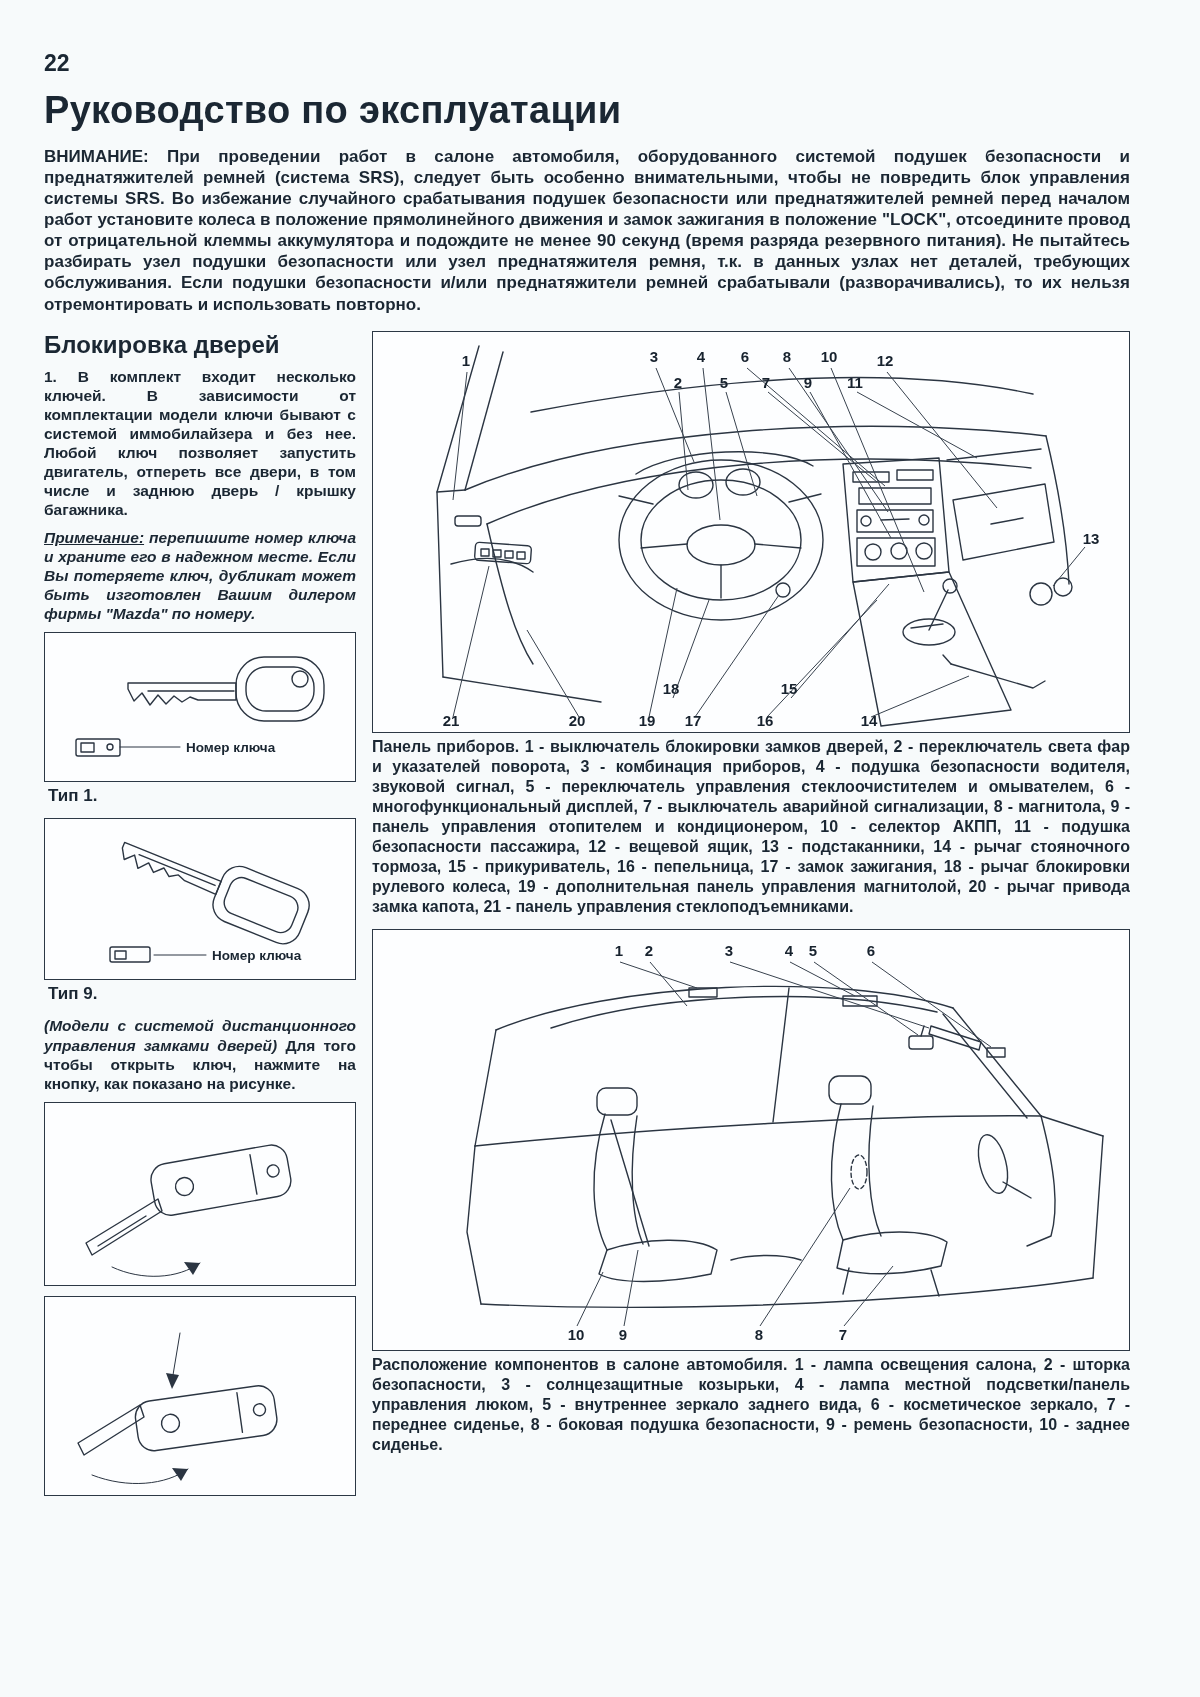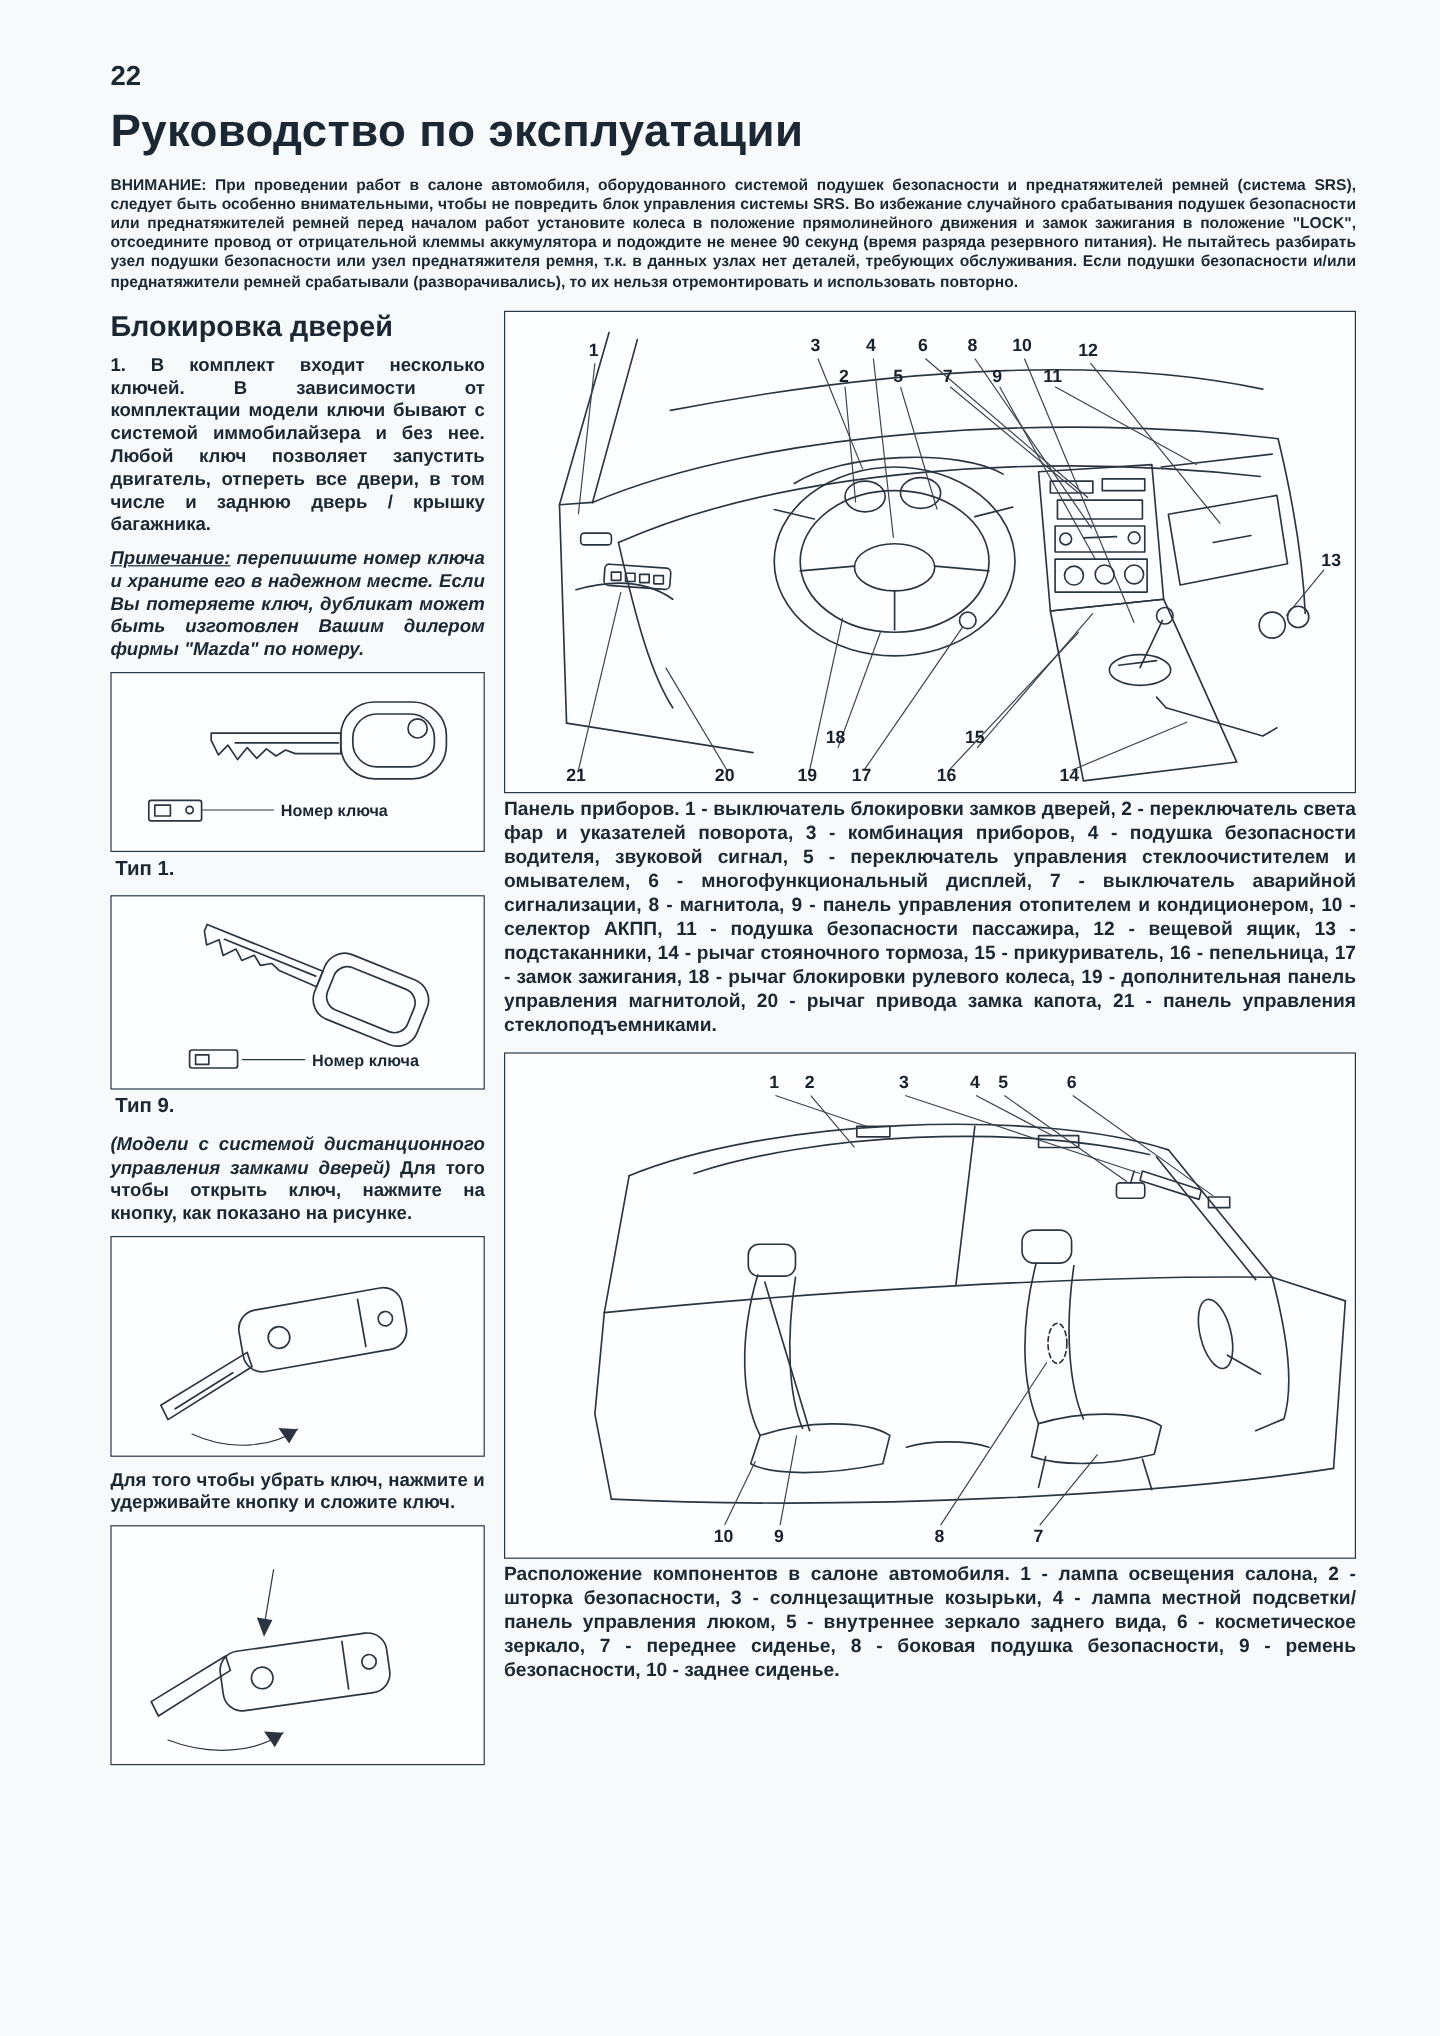--- a/index.html
+++ b/index.html
@@ -1,23 +1,23 @@
 <!DOCTYPE html>
 <html><head>
 <meta charset="utf-8">
 <style>
   html,body{margin:0;padding:0;}
   body{
     width:1200px;height:1697px;background:#f7fafb;
     font-family:"Liberation Sans",sans-serif;color:#1b2733;overflow:hidden;
   }
-  .page{box-sizing:border-box;width:1200px;height:1697px;padding:50px 70px 30px 92px;}
+  .page{box-sizing:border-box;width:1200px;height:1697px;padding:50px 70px 30px 44px;}
   .page-number{font-size:23px;font-weight:700;margin-bottom:12px;}
   .title{font-size:38px;font-weight:800;margin:0 0 14px;letter-spacing:.3px;}
-  .warning{font-size:13px;font-weight:700;line-height:1.24;text-align:justify;margin:0 0 16px;}
+  .warning{font-size:17px;font-weight:700;line-height:1.24;text-align:justify;margin:0 0 16px;}
   .columns{display:flex;gap:16px;align-items:flex-start;justify-content:space-between;}
   .col-left{width:312px;flex:0 0 312px;}
   .col-right{flex:1;min-width:0;}
   .section-heading{font-size:24px;font-weight:800;margin:0 0 8px;}
   .para{font-size:15.5px;font-weight:600;line-height:1.23;text-align:justify;margin:0 0 9px;}
   .note{font-style:italic;}
   .note-label{text-decoration:underline;}
   .italic{font-style:italic;}
   .figure{border:1.6px solid #2c3845;background:#fdfeff;margin:2px 0 4px;box-sizing:border-box;}
   .fig-key1{height:150px;}
@@ -117,21 +117,20 @@
             <path d="M110,96 L38,140 L44,152 L114,108 Z"></path>
             <path d="M50,143 L98,113"></path>
           </g>
           <g class="art thin">
             <path d="M64,164 C94,178 130,176 152,160"></path>
           </g>
           <path class="arrowhead" d="M152,160 L136,159 L145,172 Z"></path>
         </svg>
       </div>
 
-      <p class="para">Для того чтобы убрать ключ, нажмите и удерживайте кнопку и сложите ключ.</p>
 
       <div class="figure fig-remote2">
         <svg viewBox="0 0 304 198">
           <g class="art">
             <g transform="rotate(-8 160 120)">
               <rect x="88" y="96" width="140" height="50" rx="16"></rect>
               <circle cx="122" cy="121" r="9"></circle>
               <circle cx="212" cy="120" r="6"></circle>
               <path d="M192,100 L192,140"></path>
             </g>

